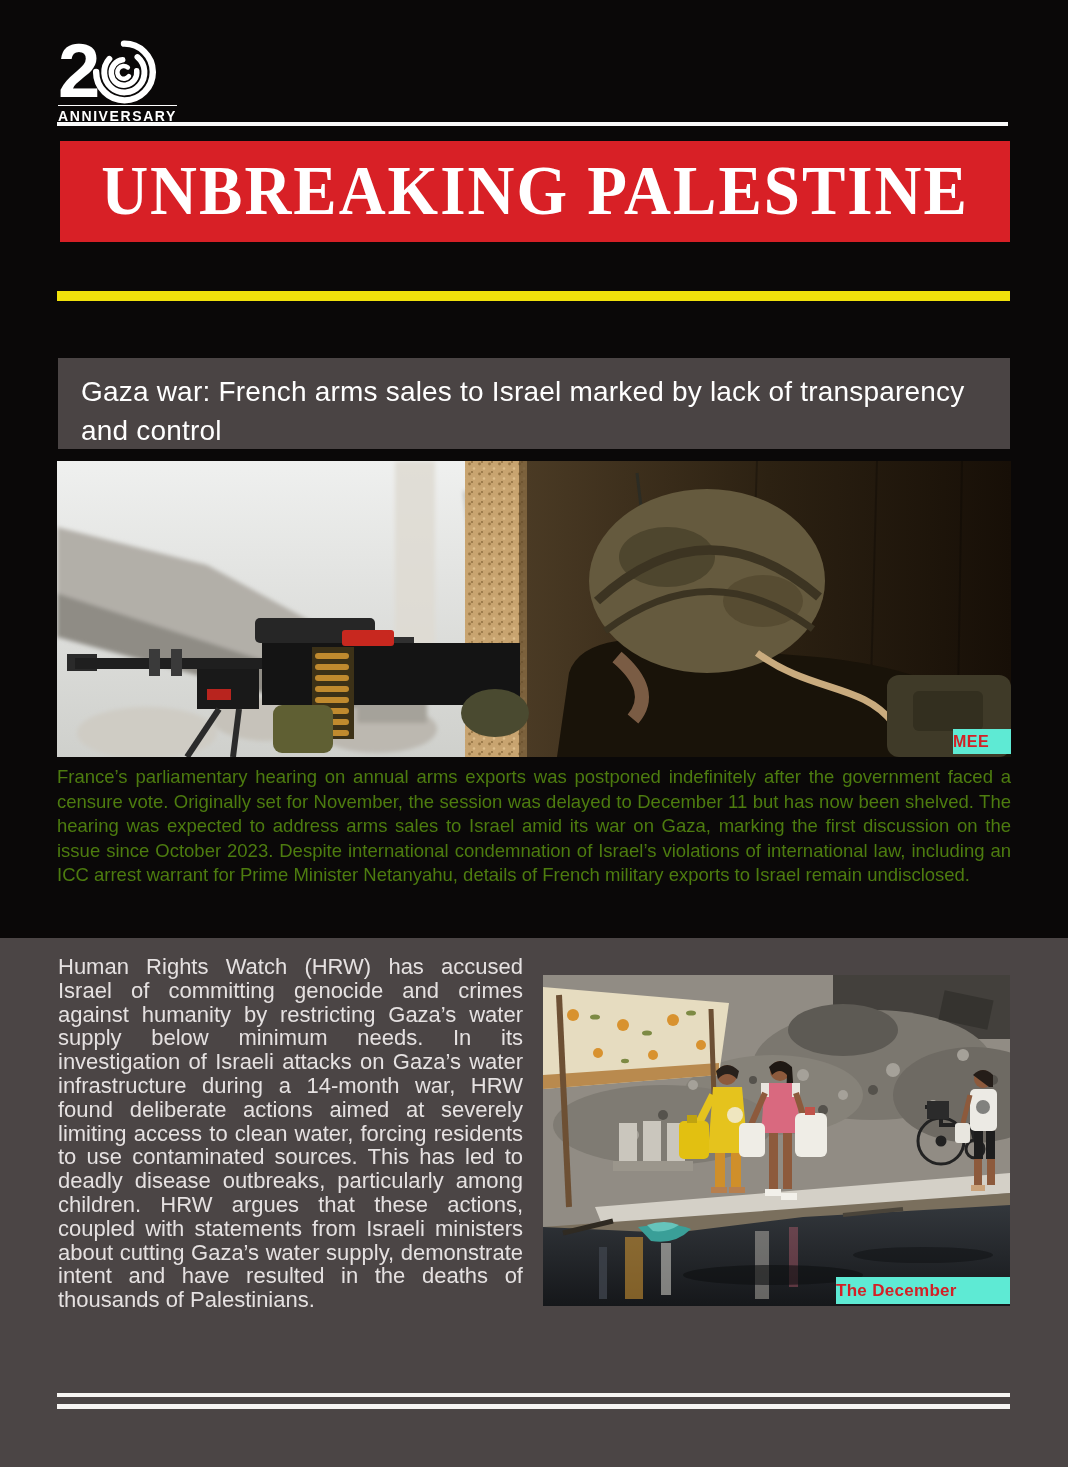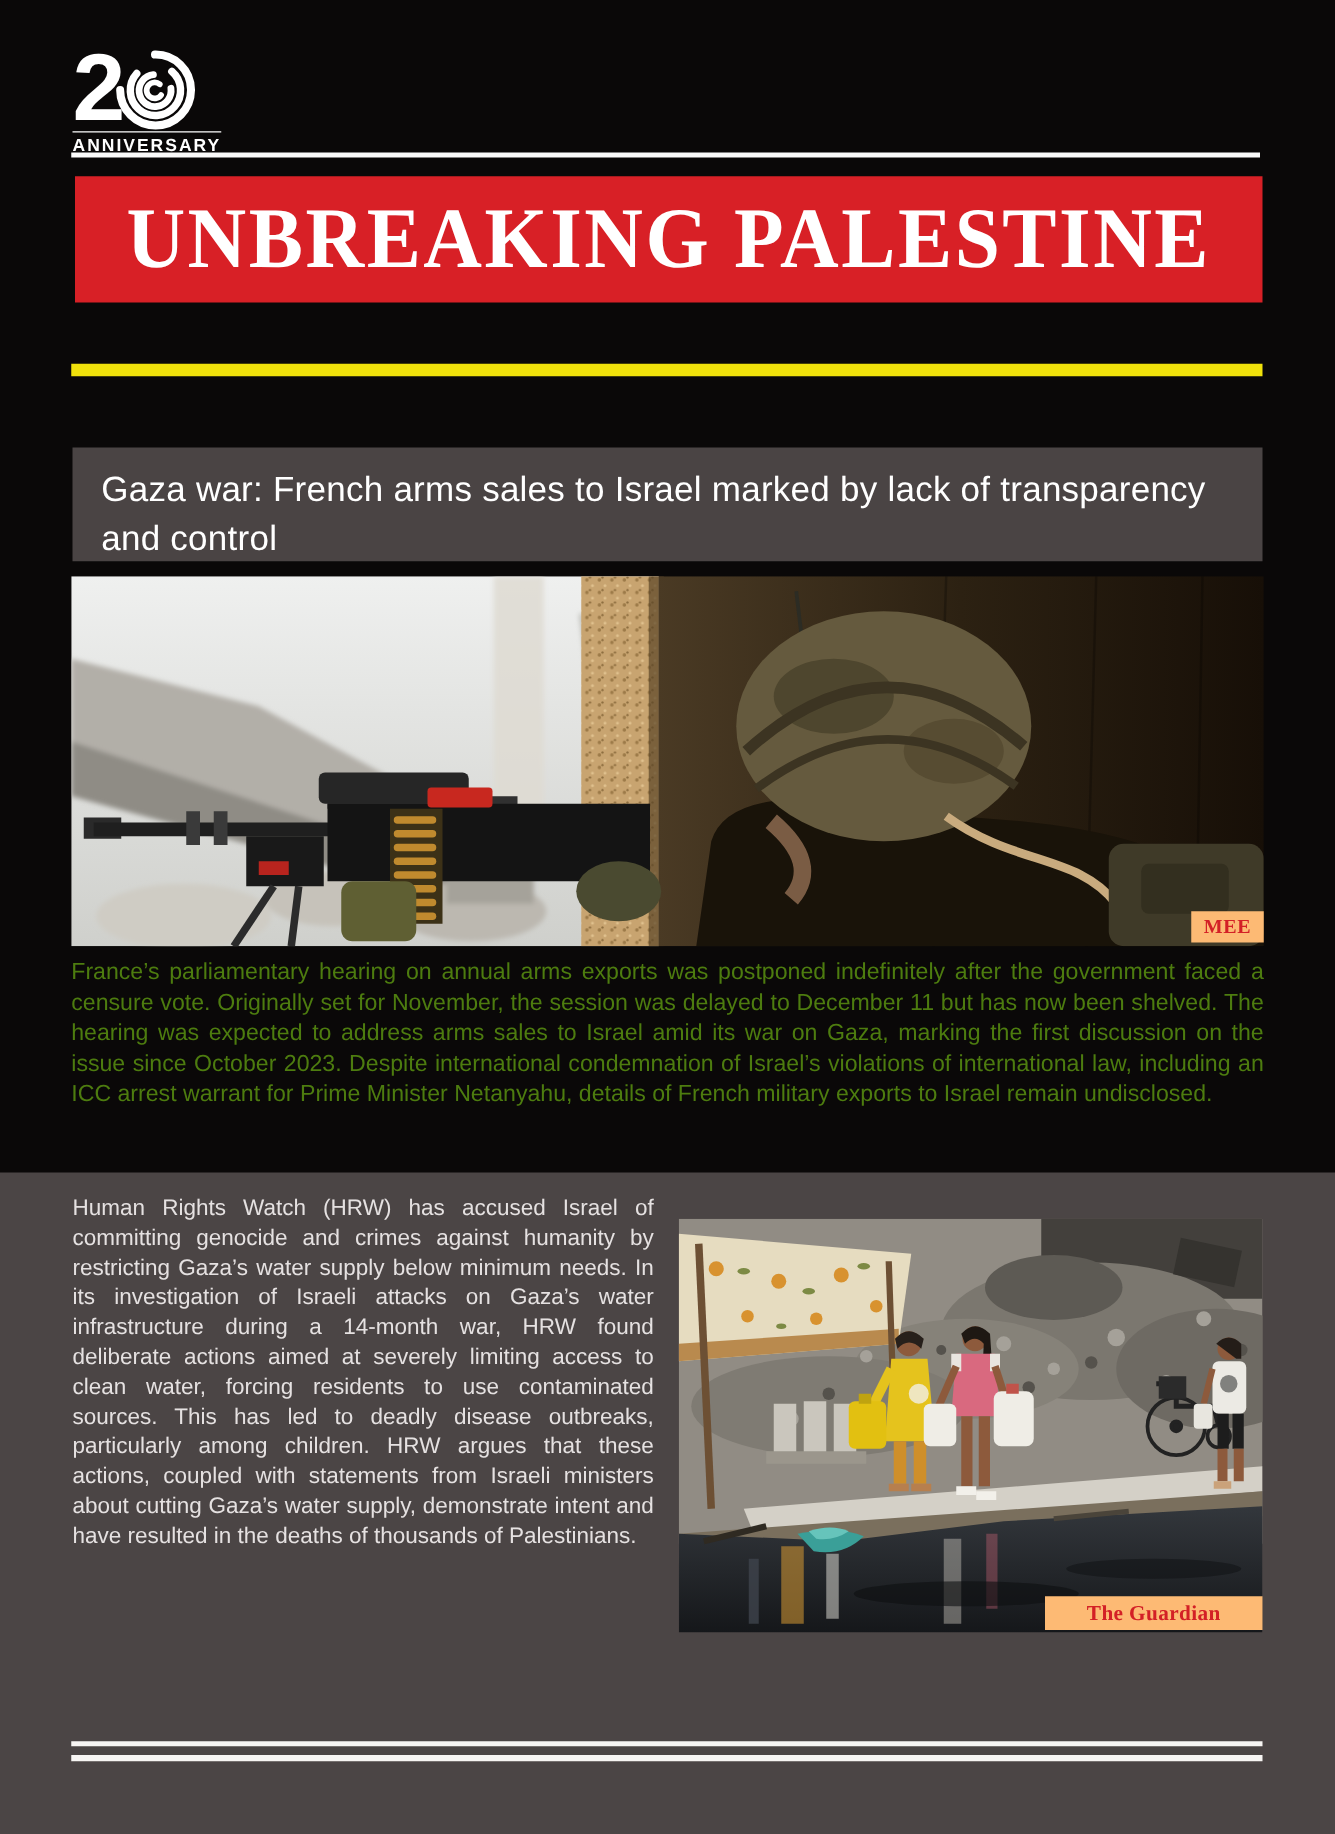--- a/index.html
+++ b/index.html
@@ -31,32 +31,32 @@
   
   .hbox1{position:absolute;left:58px;top:358px;width:952px;height:91px;background:#4a4444;
          box-sizing:border-box;padding:11px 19px;}
   .hbox1 h2{margin:4px;color:#fff;font-size:28px;font-weight:normal;line-height:1.38;letter-spacing:.2px;}
   .photo1{position:absolute;left:57px;top:461px;width:954px;height:296px;margin:0;}
   .photo1 svg{display:block;}
   .para1{position:absolute;left:57px;top:765px;width:954px;margin:0;color:#4d7c0f;
          font-size:18.5px;line-height:24.6px;text-align:justify;}
 
   
-  .badge{position:absolute;background:#fdba74;color:#d32026;font-weight:bold;text-align:center;font-family:Liberation Serif, serif;}
+  .badge{position:absolute;background:#5eead4;color:#d32026;font-weight:bold;text-align:left;}
   .badge-mee{right:0;bottom:3px;width:58px;height:25px;font-size:16px;line-height:25px;letter-spacing:.5px;}
   .badge-guardian{right:0;bottom:2px;width:174px;height:27px;font-size:17px;line-height:27px;letter-spacing:.3px;}
 
   
   .section2{position:absolute;left:0;top:938px;width:1068px;height:529px;background:#4b4545;
             box-sizing:border-box;padding:0 58px;}
   .photo2{float:right;width:467px;height:331px;margin:37px 0 0 20px;position:relative;}
   .photo2 svg{display:block;}
   .hbox2{margin-top:40px;width:465px;height:148px;background:#252020;box-sizing:border-box;padding:16px 21px;}
   .hbox2 h2{margin:0;color:#d3202b;font-size:29px;font-weight:bold;line-height:1.36;letter-spacing:.3px;}
-  .para2{margin:17px 0 0 0;color:#e5e1e1;font-size:18px;line-height:23.8px;text-align:justify;}
+  .para2{margin:17px 0 0 0;color:#e5e1e1;font-size:22px;line-height:23.8px;text-align:justify;}
 
   .rule-b1{position:absolute;left:57px;top:1393px;width:953px;height:4px;background:#f7f5f3;}
   .rule-b2{position:absolute;left:57px;top:1404px;width:953px;height:5px;background:#f7f5f3;}
 </style>
 </head>
 <body>
 
 <div class="page">
 
   <header class="masthead">
@@ -311,21 +311,21 @@
           <rect x="246" y="252" width="9" height="60" fill="#d9697f" opacity=".35"></rect>
           <rect x="56" y="272" width="8" height="52" fill="#3f444c" opacity=".8"></rect>
           <ellipse cx="230" cy="300" rx="90" ry="10" fill="#0e0f11" opacity=".6"></ellipse>
           <ellipse cx="380" cy="280" rx="70" ry="8" fill="#0e0f11" opacity=".5"></ellipse>
           <path d="M95 252 Q130 246 148 254 Q132 270 108 266 Z" fill="#3a9f98"></path>
           <path d="M104 250 Q122 244 136 250 Q124 258 110 256 Z" fill="#66c4bb"></path>
           <line x1="20" y1="258" x2="70" y2="246" stroke="#2f2a22" stroke-width="5"></line>
           <line x1="300" y1="240" x2="360" y2="234" stroke="#4a443a" stroke-width="4"></line>
         </g>
       </svg>
-      <figcaption class="badge badge-guardian">The Guardian</figcaption>
+      <figcaption class="badge badge-guardian">The December</figcaption>
     </figure>
 
 
     <p class="para2">Human Rights Watch (HRW) has accused Israel of committing genocide and crimes against humanity by restricting Gaza’s water supply below minimum needs. In its investigation of Israeli attacks on Gaza’s water infrastructure during a 14-month war, HRW found deliberate actions aimed at severely limiting access to clean water, forcing residents to use contaminated sources. This has led to deadly disease outbreaks, particularly among children. HRW argues that these actions, coupled with statements from Israeli ministers about cutting Gaza’s water supply, demonstrate intent and have resulted in the deaths of thousands of Palestinians.</p>
   </section>
 
   <div class="rule-b1"></div>
   <div class="rule-b2"></div>
 
 </div>

